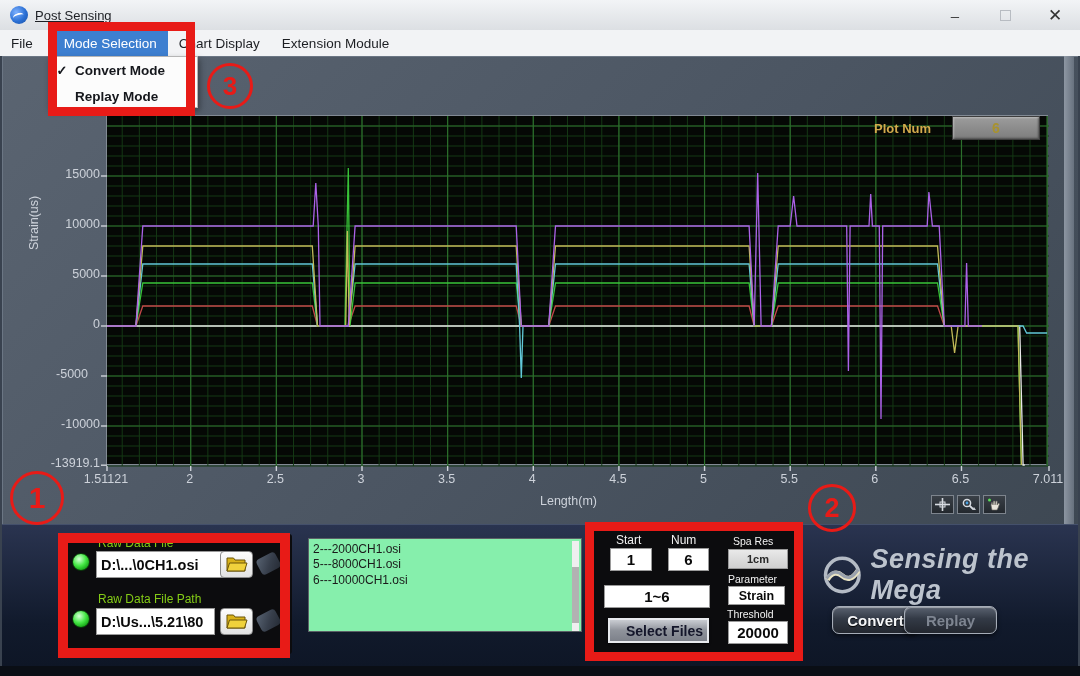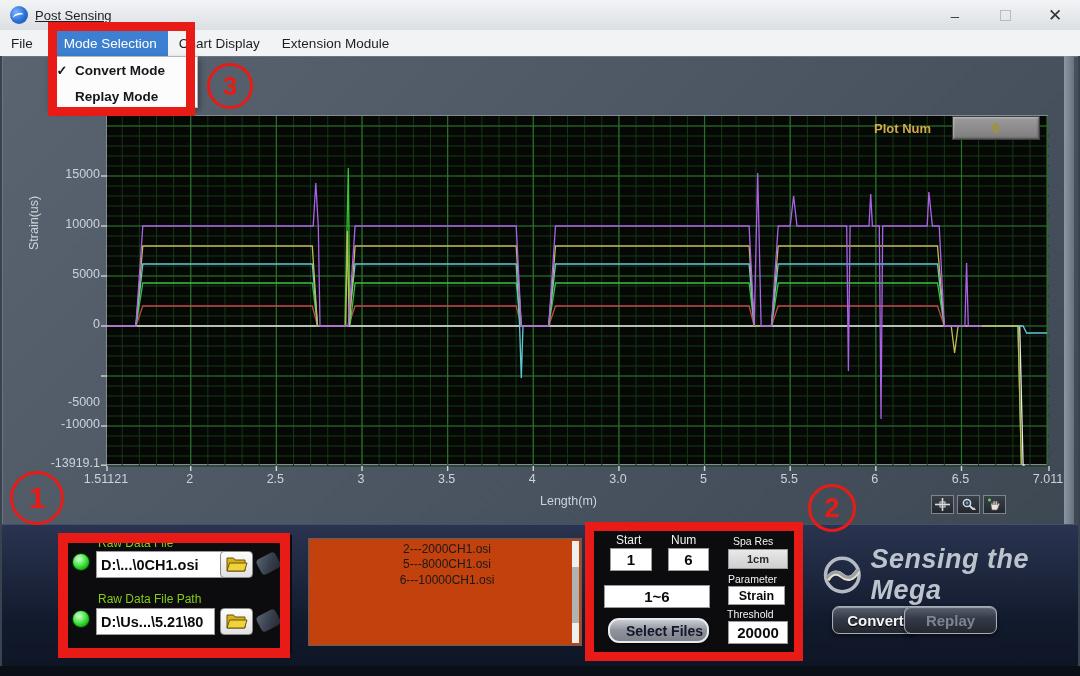--- a/index.html
+++ b/index.html
@@ -74,34 +74,34 @@
   .led { position:absolute; width:18px; height:18px; border-radius:50%;
     background:radial-gradient(circle at 38% 32%, #d6ffd6 0%, #46e846 45%, #12a012 80%, #076807 100%);
     border:1px solid #0a3a0a; }
   .path-input { position:absolute; height:27px; background:#fff; border:1px solid #9a9a9a;
     display:flex; align-items:center; padding-left:4px; font-size:14.5px; font-weight:bold; color:#0a0a0a; white-space:nowrap; overflow:hidden; }
   .folder-btn { position:absolute; width:33px; height:27px; background:linear-gradient(#fdfdfd,#e2e2e2);
     border:1px solid #8a8a8a; border-radius:4px; display:flex; align-items:center; justify-content:center; }
   .eraser { position:absolute; width:21px; height:17px; border-radius:4px; transform:rotate(-28deg);
     background:linear-gradient(135deg,#5c6878 0%,#39414e 55%,#262c36 100%); opacity:.95; }
 
-  .file-list { position:absolute; left:308px; top:538px; width:274px; height:108px;
-    background:#c2410c; border:1px solid #5a6066; overflow:hidden;text-align:center; }
+  .file-list { position:absolute; left:308px; top:538px; width:274px; height:94px;
+    background:#86efac; border:1px solid #5a6066; overflow:hidden; }
   .file-list-item { font-size:12px; color:#1a1a1a; line-height:15.5px; padding-left:4px; white-space:nowrap; }
   .fl-scroll { position:absolute; right:2px; top:2px; width:7px; height:102px; background:#efefef; }
   .fl-thumb { position:absolute; left:0; top:26px; width:7px; height:56px; background:#b2b2b2; }
 
   .params-panel { position:absolute; left:594px; top:530px; width:200px; height:122px; background:#0c0c0e; }
   .pp-label { position:absolute; color:#f2f2f2; font-size:12px; white-space:nowrap; }
   .pp-label.small { font-size:10.5px; }
   .pp-input { position:absolute; background:#fff; border:1px solid #9a9a9a; display:flex;
     align-items:center; justify-content:center; font-weight:bold; color:#0a0a0a; }
   .pp-input.gray { background:linear-gradient(#e9e9e9,#cfcfcf); color:#2a2a2a; }
   .select-files-btn { position:absolute; left:608px; top:618px; width:101px; height:25px;
-    background:linear-gradient(#c9ccd2,#8f939b 50%,#7d818a); border:2px solid #e8eaee; border-radius:11px;
+    background:linear-gradient(#c9ccd2,#8f939b 50%,#7d818a); border:2px solid #e8eaee; border-radius:0;
     box-shadow:0 1px 2px rgba(0,0,0,.6); display:flex; align-items:center; justify-content:center;
     font-weight:bold; font-size:14px; color:#14162a;padding-left:12px; }
 
   .brand { position:absolute; left:822px; top:544px; display:flex; align-items:center; }
   .brand-text { font-size:27px; font-weight:bold; font-style:italic; color:#bcc3cd; margin-left:8px;
     letter-spacing:.5px; }
 
   .action-btn { position:absolute; height:28px; border-radius:7px;
     background:linear-gradient(#5a6270 0%,#333a46 45%,#23272f 100%);
     border:1px solid #a6adb8; box-shadow:inset 0 1px 1px rgba(255,255,255,.45), 0 2px 4px rgba(0,0,0,.5);
@@ -287,31 +287,31 @@
   </div>
   <div class="ylab">Strain(us)</div>
   <div class="xlab">Length(m)</div>
   <div id="tick-labels">
       <div class="x-tick-label" style="left: 106px;">1.51121</div>
       <div class="x-tick-label" style="left: 189.72px;">2</div>
       <div class="x-tick-label" style="left: 275.359px;">2.5</div>
       <div class="x-tick-label" style="left: 360.999px;">3</div>
       <div class="x-tick-label" style="left: 446.638px;">3.5</div>
       <div class="x-tick-label" style="left: 532.278px;">4</div>
-      <div class="x-tick-label" style="left: 617.918px;">3.0</div>
+      <div class="x-tick-label" style="left: 617.918px;">4.5</div>
       <div class="x-tick-label" style="left: 703.557px;">5</div>
       <div class="x-tick-label" style="left: 789.197px;">5.5</div>
       <div class="x-tick-label" style="left: 874.837px;">6</div>
       <div class="x-tick-label" style="left: 960.476px;">6.5</div>
       <div class="x-tick-label" style="left: 1048px;">7.011</div>
       <div class="y-tick-label" style="left: 28px; top: 167px;">15000</div>
       <div class="y-tick-label" style="left: 28px; top: 217px;">10000</div>
       <div class="y-tick-label" style="left: 28px; top: 267px;">5000</div>
       <div class="y-tick-label" style="left: 28px; top: 317px;">0</div>
-      <div class="y-tick-label" style="left: 28px; top: 367px; margin-top: 28px;">-5000</div>
+      <div class="y-tick-label" style="left: 16px; top: 367px;">-5000</div>
       <div class="y-tick-label" style="left: 28px; top: 417px;">-10000</div>
       <div class="y-tick-label" style="left: 28px; top: 456.191px;">-13919.1</div>
     </div>
 
   <div class="plotnum-label">Plot Num</div>
   <div class="plotnum-box">6</div>
 
   <div class="graph-tools">
     <div class="tool-btn">
       <svg width="15" height="13" viewBox="0 0 15 13">

